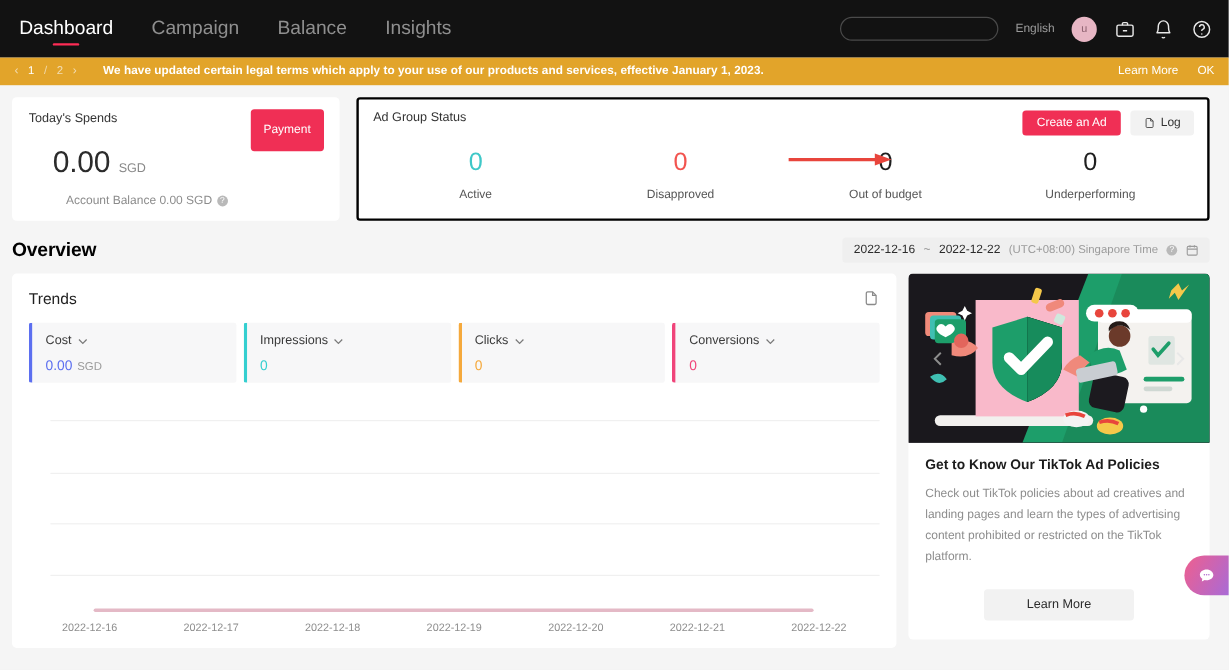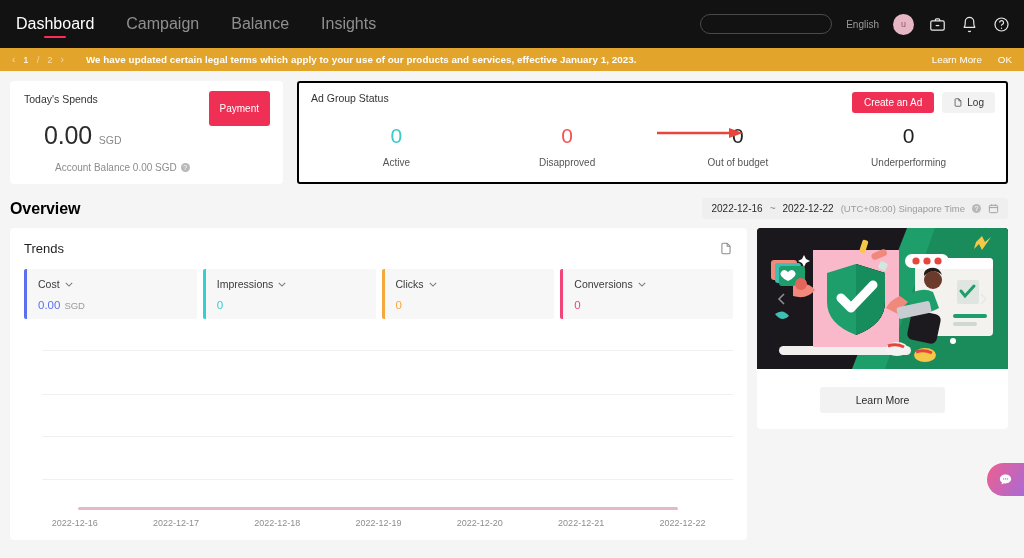--- a/index.html
+++ b/index.html
@@ -432,20 +432,24 @@
           <path d="M131 118 q8-3 16 1" stroke="#e8453c" stroke-width="3" fill="none"></path>
           <path d="M159 124 q8-3 16 1" stroke="#e8453c" stroke-width="3" fill="none"></path>
 
           <path d="M219 14 l6 -6 3 6 6 -5 -9 13 -3 -6 -5 5z" fill="#f5c84a"></path>
 
           <path d="M27 66 l-5 5 5 5" stroke="#8d8d8d" stroke-width="1.6" fill="none"></path>
           <path d="M224 66 l5 5 -5 5" stroke="#e8e8e8" stroke-width="1.6" fill="none"></path>
           <circle cx="196" cy="113" r="3" fill="#ffffff"></circle>
         </svg>
       </div>
+      <div class="promo-body">
+        <div class="promo-title">Get to Know Our TikTok Ad Policies</div>
+        <div class="promo-text">Check out TikTok policies about ad creatives and landing pages and learn the types of advertising content prohibited or restricted on the TikTok platform.</div>
+      </div>
       <div class="promo-btnwrap">
         <button class="btn-learnmore">Learn More</button>
       </div>
     </div>
   </div>
 
   <div class="chatbubble">
     <svg viewBox="0 0 24 24" fill="#ffffff">
       <path d="M12 4C7 4 3 7.1 3 11c0 2.2 1.3 4.1 3.3 5.4L5.6 20l3.9-2a11 11 0 0 0 2.5.3c5 0 9-3.1 9-7s-4-7.3-9-7.3z"></path>
       <circle cx="9" cy="11" r="1" fill="#b06ad0"></circle>

